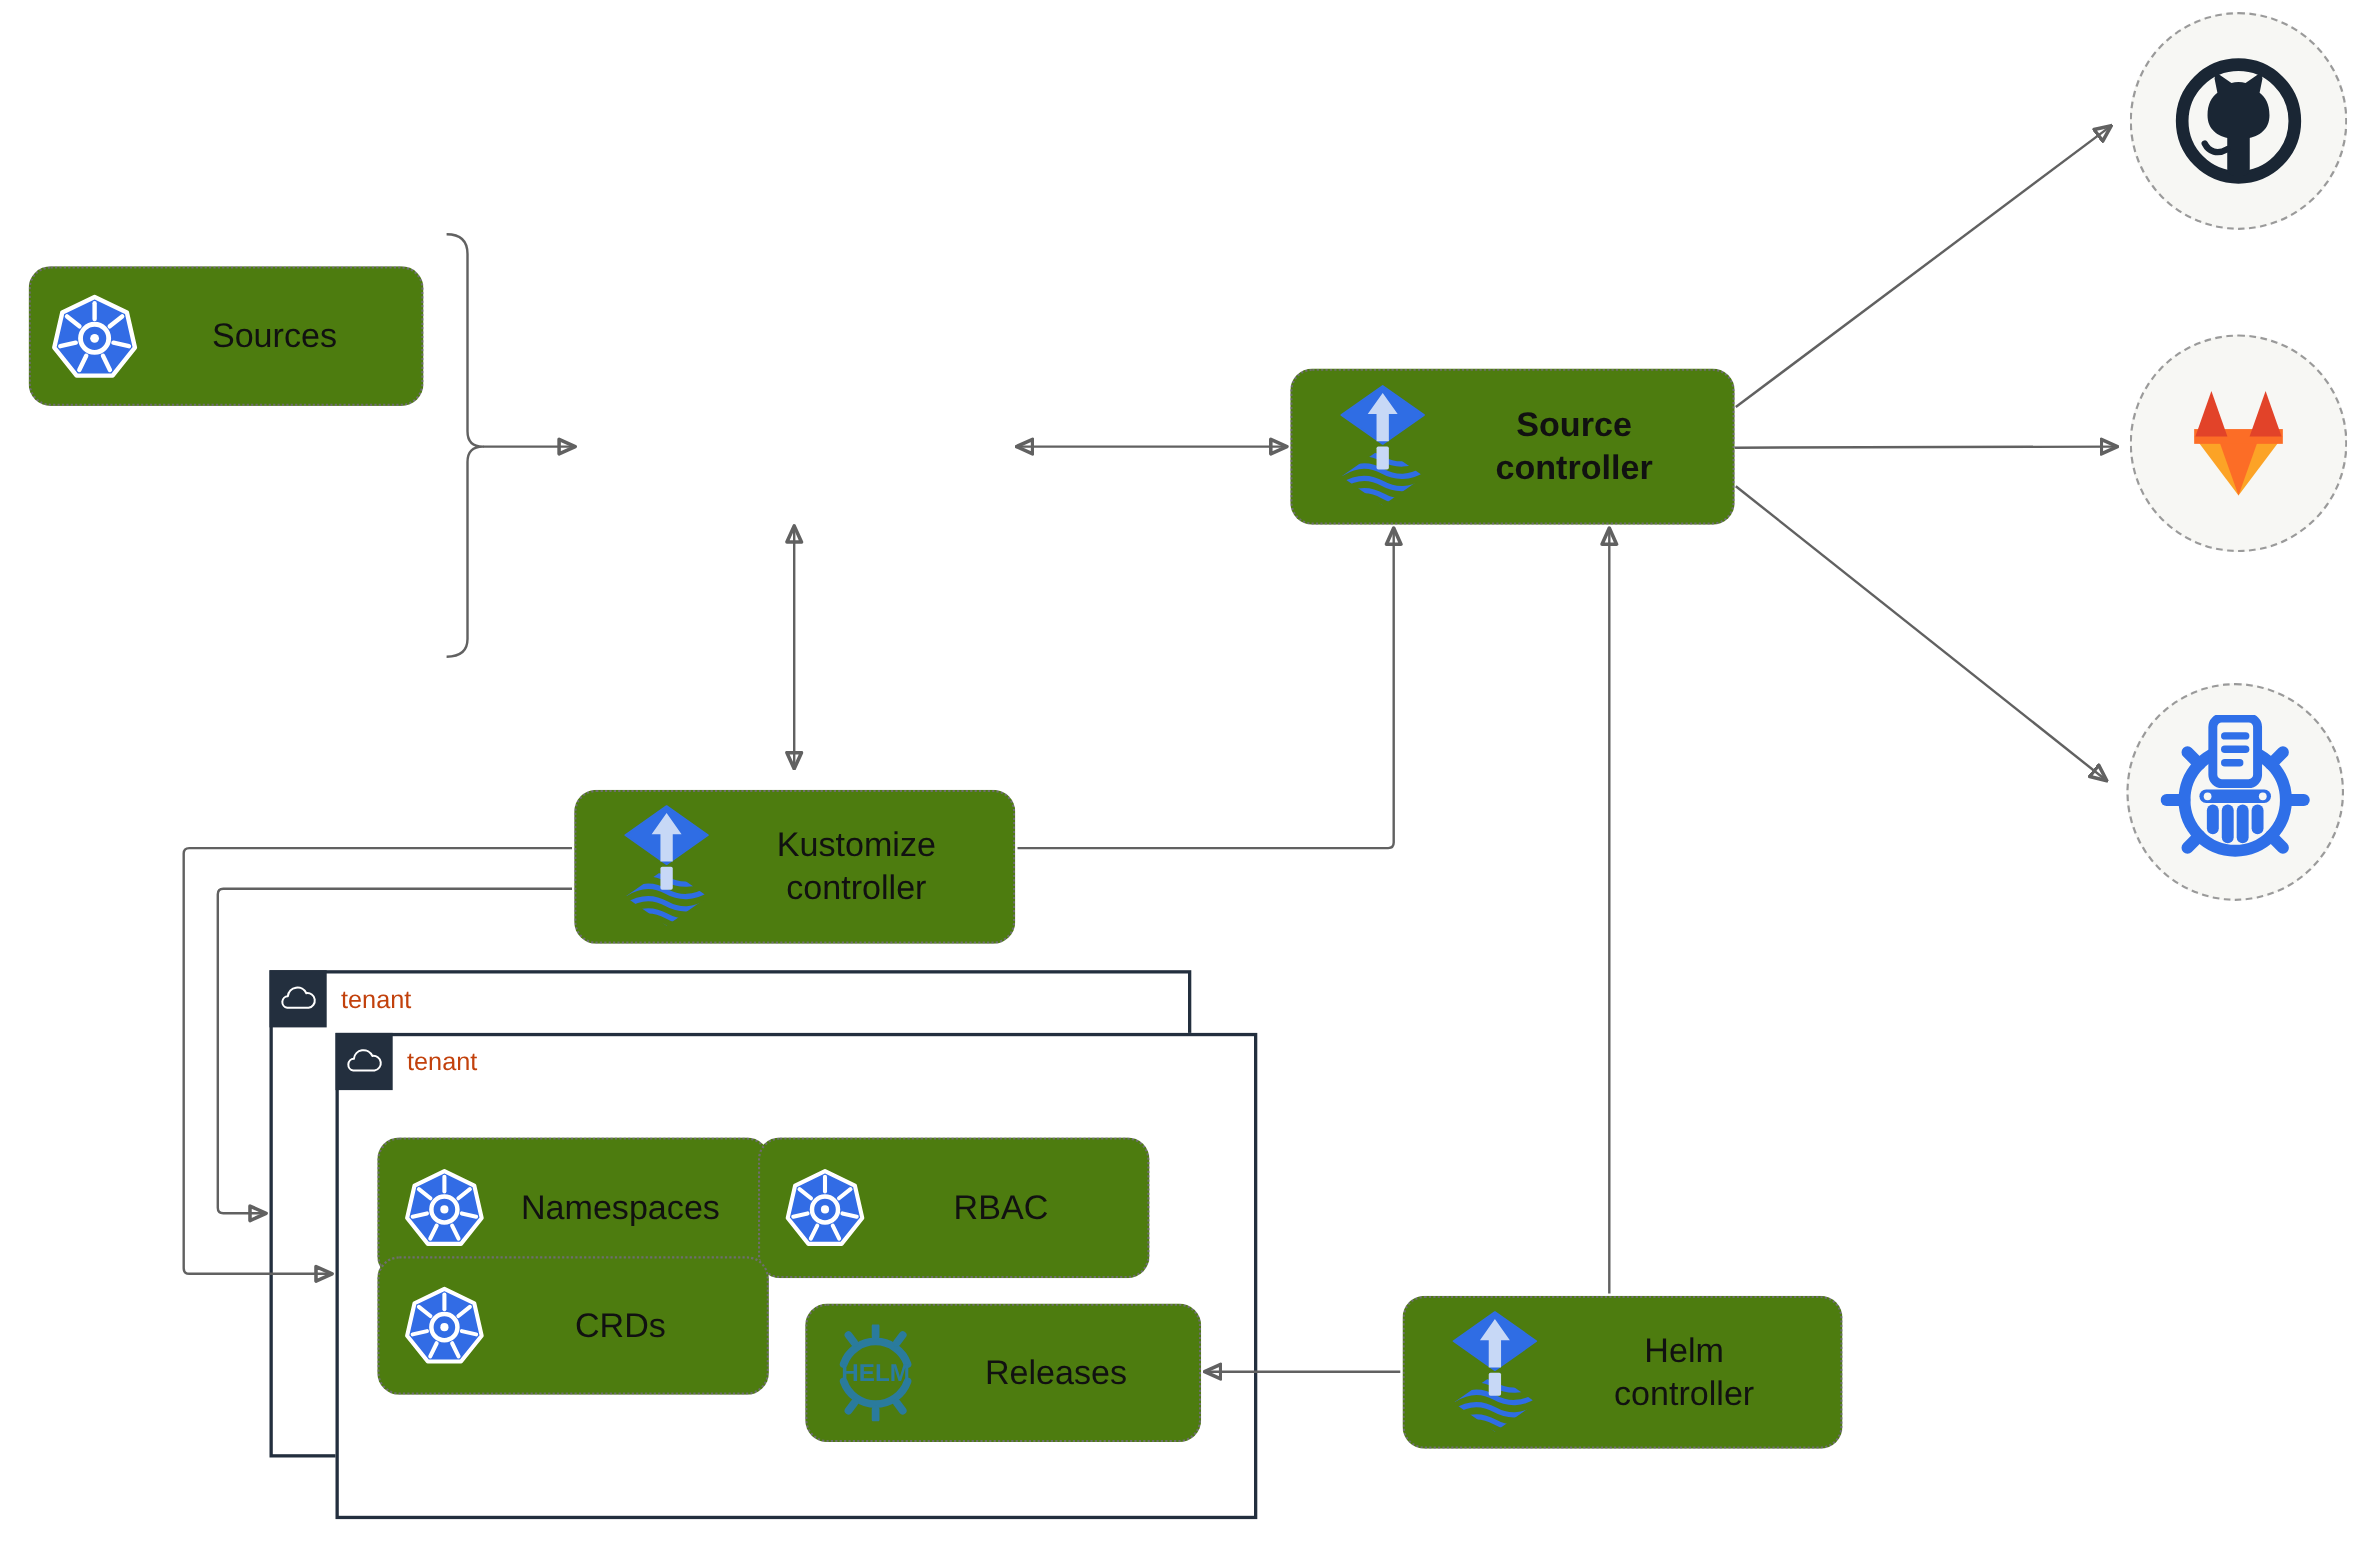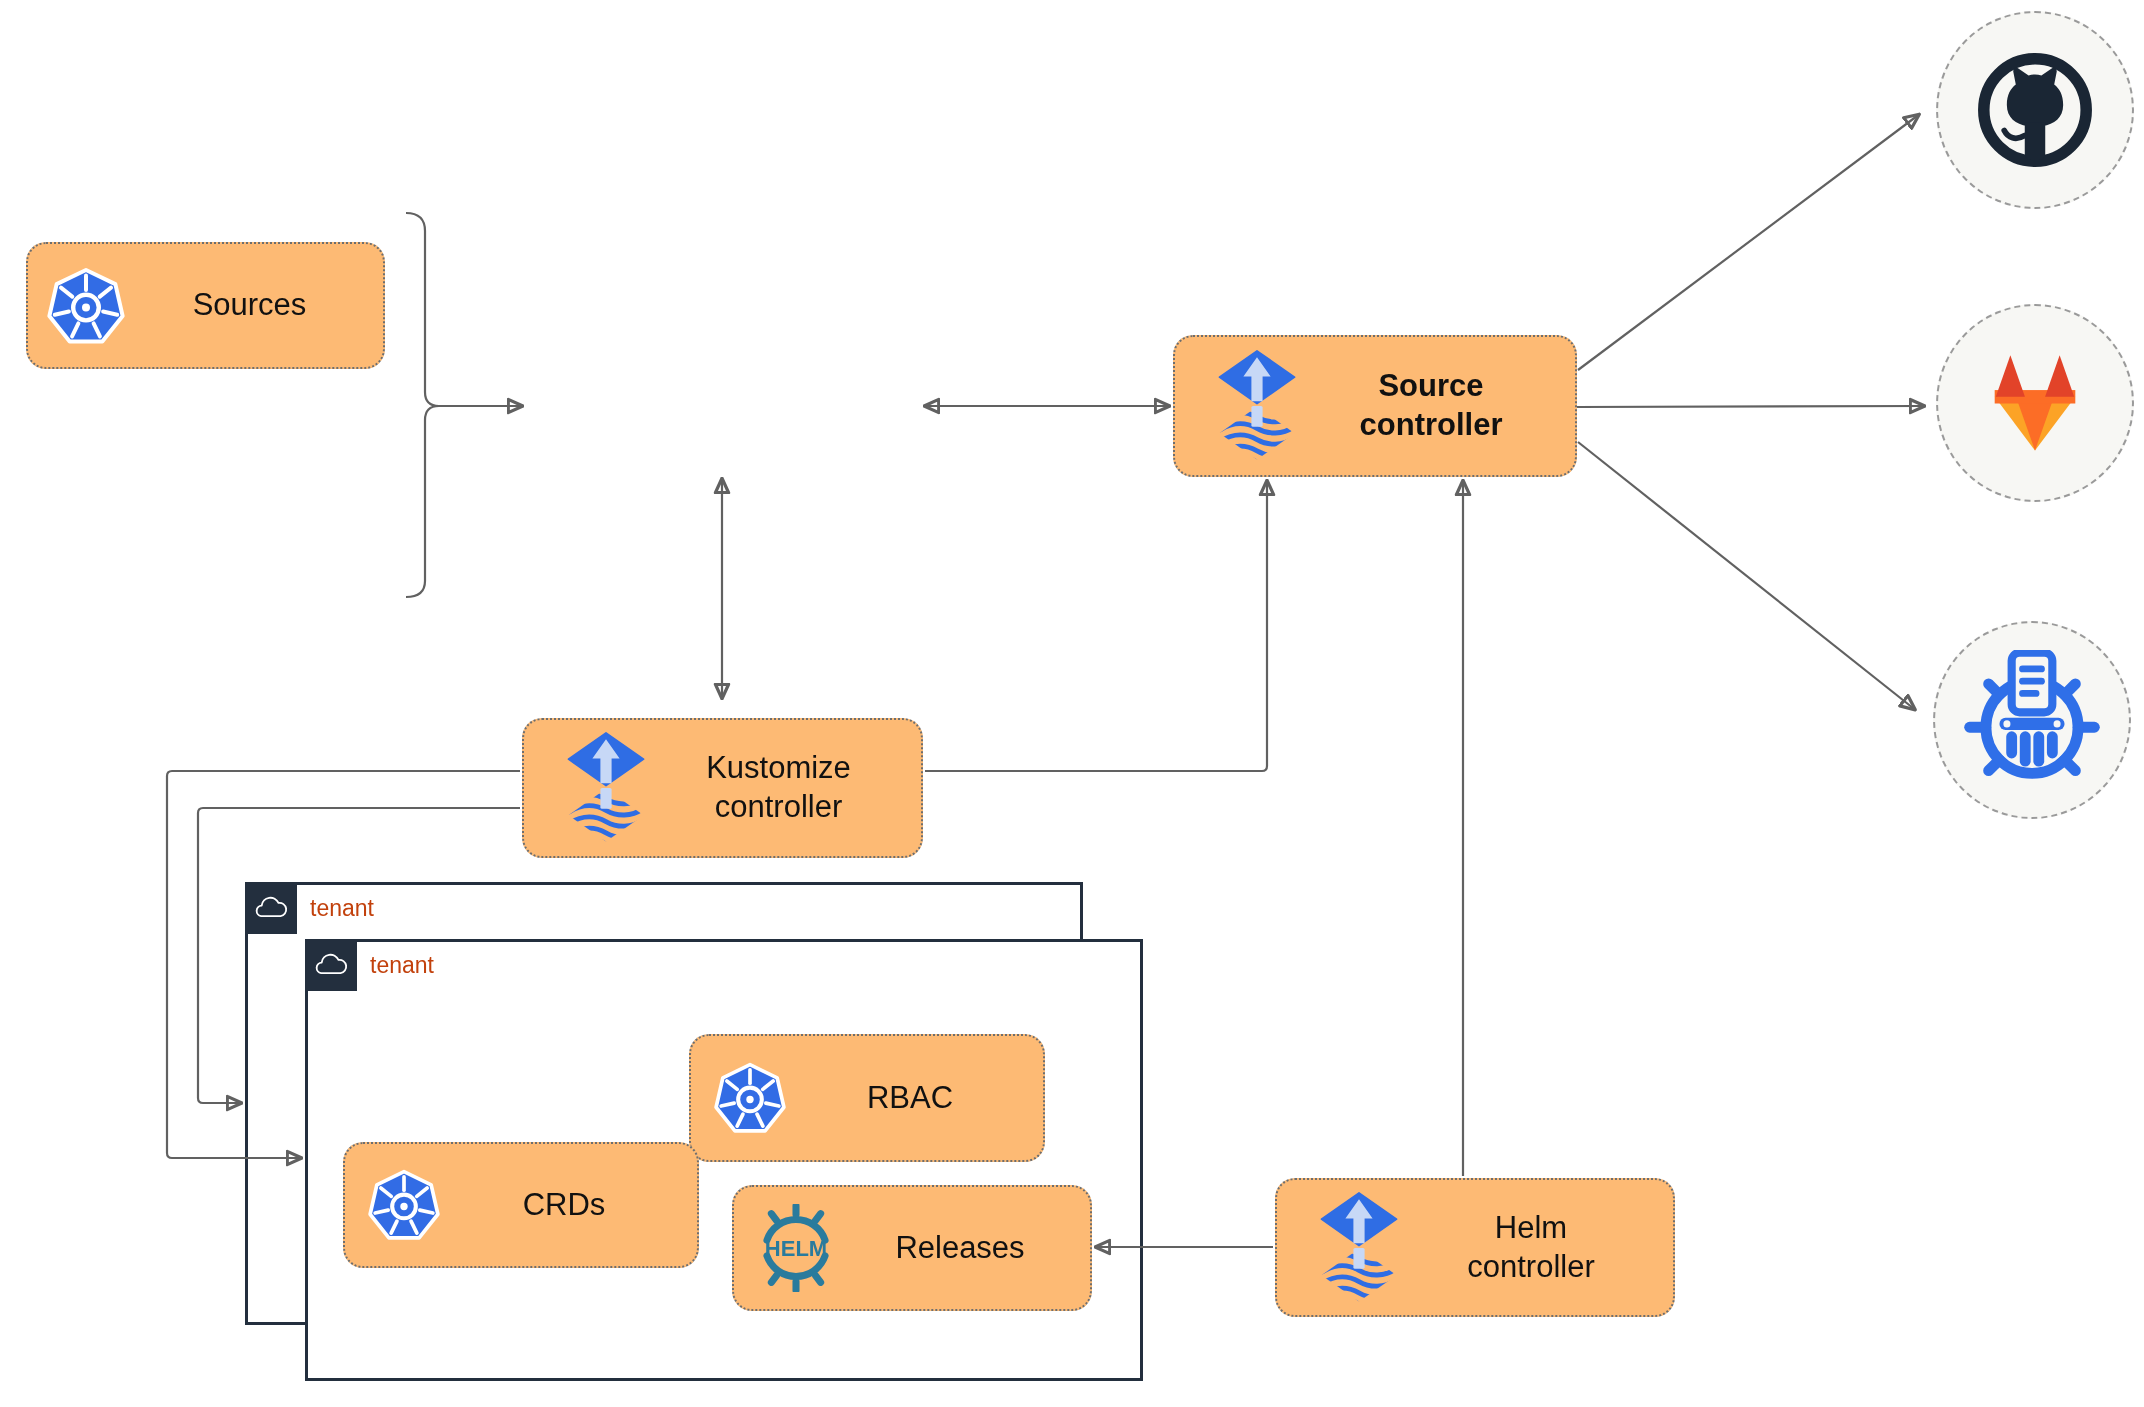--- a/index.html
+++ b/index.html
@@ -1,20 +1,20 @@
 <!DOCTYPE html>
 <html><head>
 <meta charset="utf-8">
 <style>
   html,body{margin:0;padding:0;background:#ffffff;}
   body{font-family:"Liberation Sans","DejaVu Sans",sans-serif;}
   #canvas{position:relative;width:2144px;height:1407px;background:#ffffff;overflow:hidden;}
 
   
-  .dotbox{position:absolute;box-sizing:border-box;background:#fdba74;border:2px dotted #6e6e6e;
+  .dotbox{position:absolute;box-sizing:border-box;background:#4d7c0f;border:2px dotted #6e6e6e;
           border-radius:20px;display:flex;align-items:center;}
   .nicon{flex:0 0 auto;display:flex;align-items:center;justify-content:center;}
   .nlabel{flex:1 1 auto;text-align:center;color:#111;font-size:31px;line-height:1.25;
           white-space:pre-line;padding-right:10px;}
 
   #sources       {left:26px;  top:242px;  width:359px; height:127px;}
   #kustomizations{left:26px;  top:450px;  width:359px; height:122px;}
   #k8s-api       {left:528px; top:335px;  width:392px; height:140px;}
   #source-ctrl   {left:1173px;top:335px;  width:404px; height:142px;font-weight:bold;}
   #kustomize-ctrl{left:522px; top:718px;  width:401px; height:140px;}
@@ -150,20 +150,28 @@
   <div class="dotbox" id="helm-ctrl">
     <span class="flux-wrap">
         <svg class="svgfill" viewBox="0 0 100 140">
           <use href="#sym-flux"></use>
         </svg>
       </span>
     <span class="nlabel">Helm
 controller</span>
   </div>
 
+  <div class="dotbox" id="namespaces">
+    <span class="nicon">
+        <svg class="svgfill" viewBox="0 0 100 100">
+          <use href="#sym-k8s"></use>
+        </svg>
+      </span>
+    <span class="nlabel">Namespaces</span>
+  </div>
 
   <div class="dotbox" id="rbac">
     <span class="nicon">
         <svg class="svgfill" viewBox="0 0 100 100">
           <use href="#sym-k8s"></use>
         </svg>
       </span>
     <span class="nlabel">RBAC</span>
   </div>
 

